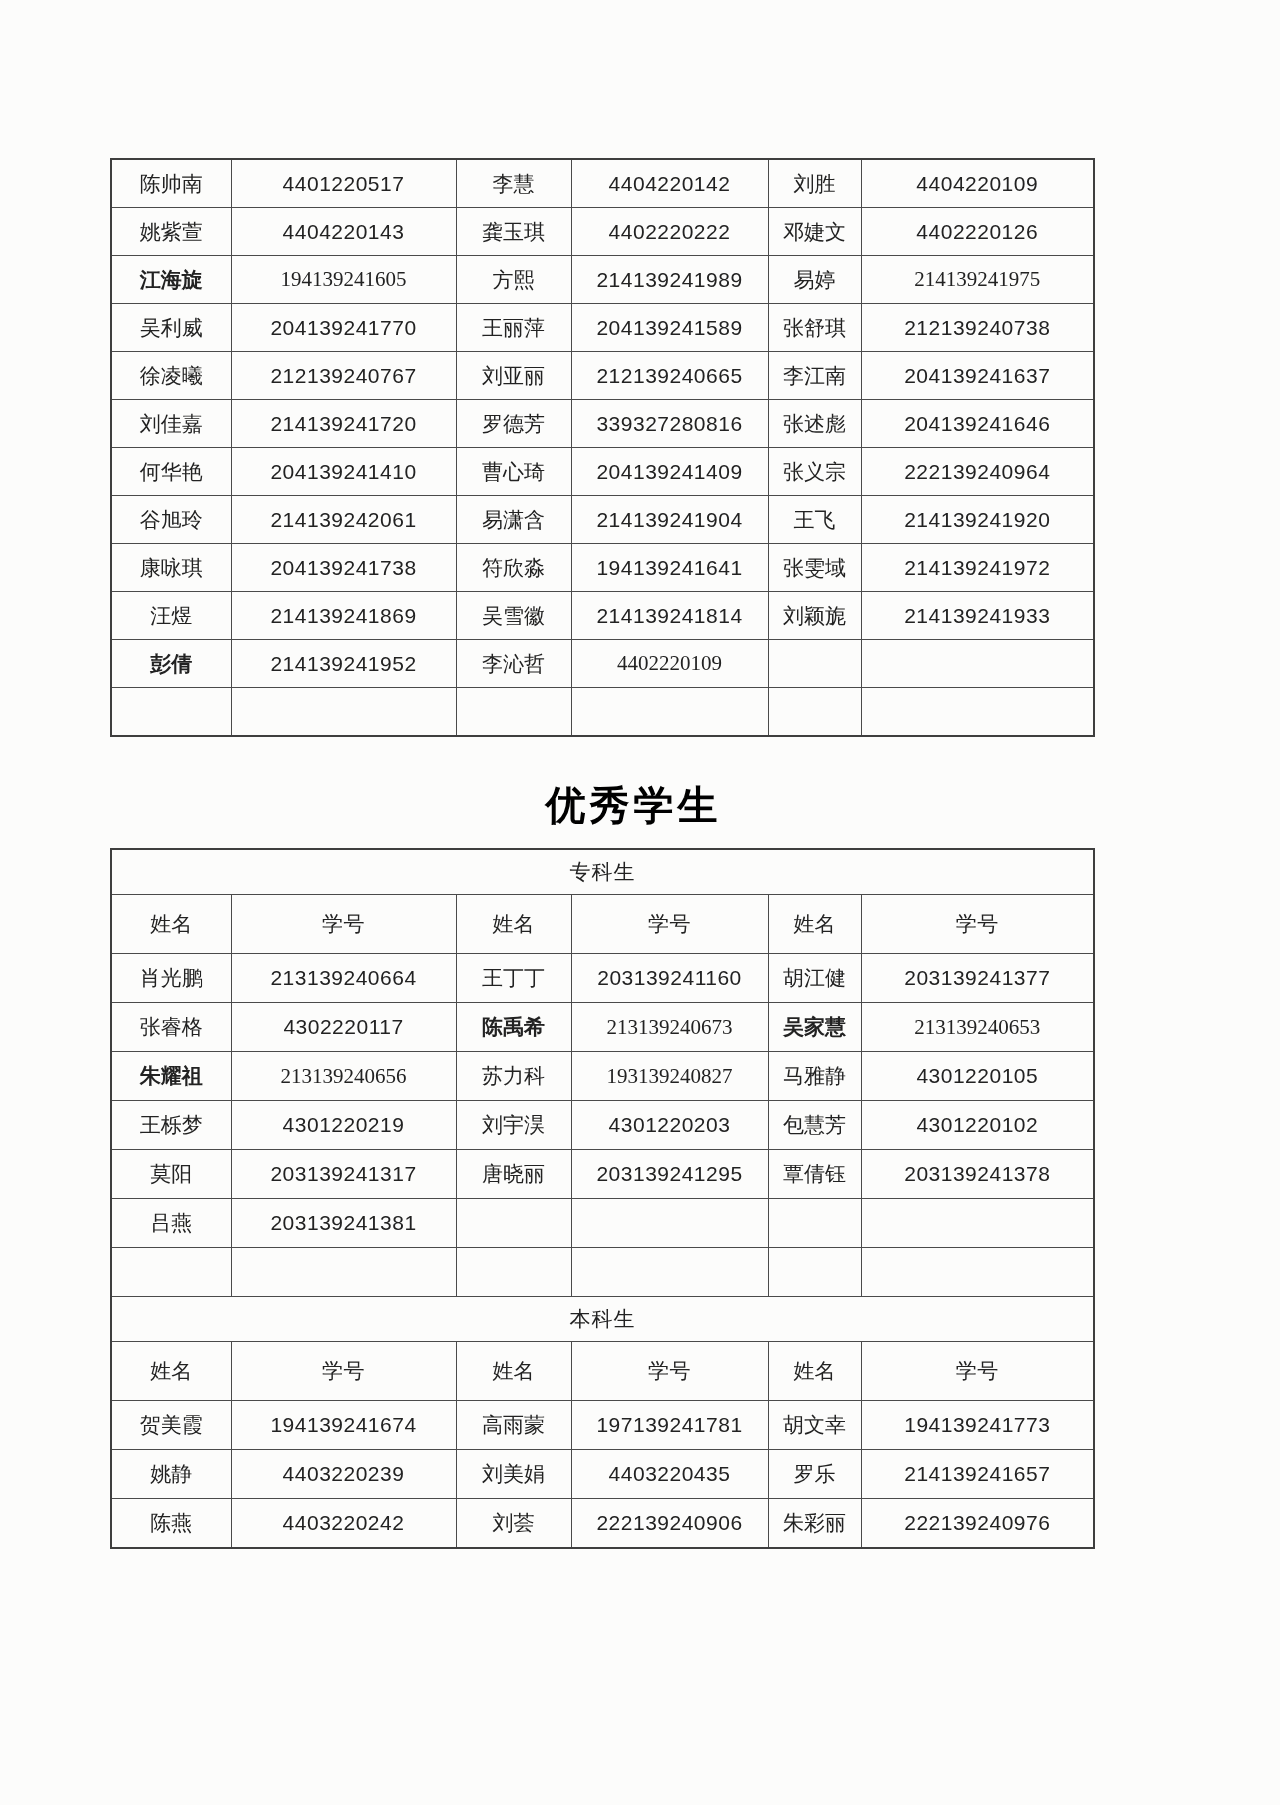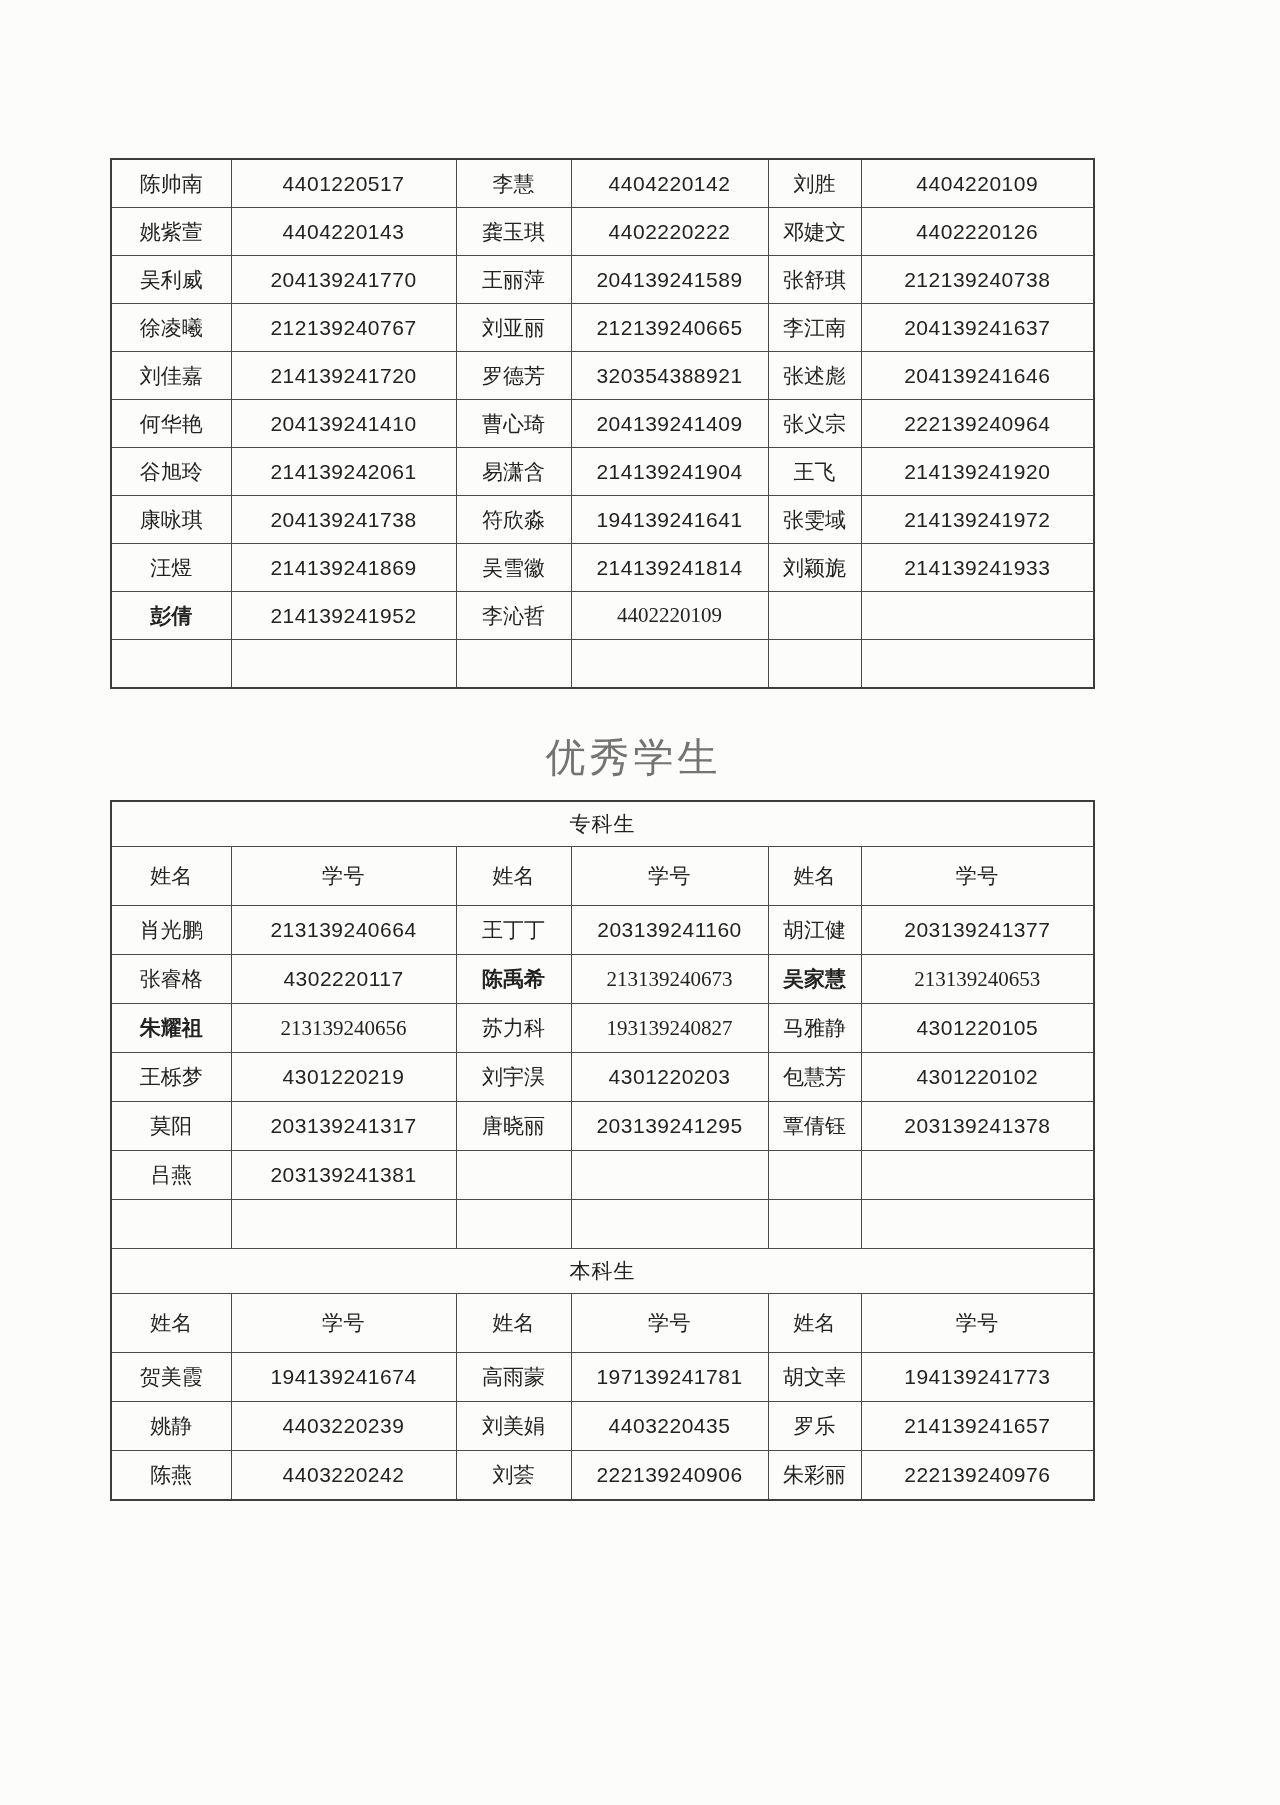--- a/index.html
+++ b/index.html
@@ -49,22 +49,22 @@
 
   td.bold  { font-weight: 700; }
   td.serif { font-family: "Liberation Serif", "DejaVu Serif", serif; font-size: 21px; letter-spacing: 0; }
 
   .page-title {
     margin: 41px 0 16px 0;
     position: relative;
     left: 32px;
     text-align: center;
     font-size: 40px;
-    font-weight: 400;
-    color: #737373;
+    font-weight: 700;
+    color: #000000;
     letter-spacing: 4px;
     line-height: 1.35;
   }
 </style>
 </head>
 <body>
 
 <div class="doc">
 
   <table class="roster" id="table1">
@@ -87,40 +87,48 @@
         </tr>
         <tr>
           <td>姚紫萱</td>
           <td>4404220143</td>
           <td>龚玉琪</td>
           <td>4402220222</td>
           <td>邓婕文</td>
           <td>4402220126</td>
         </tr>
         <tr>
+          <td class="bold">江海旋</td>
+          <td class="serif">194139241605</td>
+          <td>方熙</td>
+          <td>214139241989</td>
+          <td>易婷</td>
+          <td class="serif">214139241975</td>
+        </tr>
+        <tr>
           <td>吴利威</td>
           <td>204139241770</td>
           <td>王丽萍</td>
           <td>204139241589</td>
           <td>张舒琪</td>
           <td>212139240738</td>
         </tr>
         <tr>
           <td>徐凌曦</td>
           <td>212139240767</td>
           <td>刘亚丽</td>
           <td>212139240665</td>
           <td>李江南</td>
           <td>204139241637</td>
         </tr>
         <tr>
           <td>刘佳嘉</td>
           <td>214139241720</td>
           <td>罗德芳</td>
-          <td>320354388921</td>
+          <td>339327280816</td>
           <td>张述彪</td>
           <td>204139241646</td>
         </tr>
         <tr>
           <td>何华艳</td>
           <td>204139241410</td>
           <td>曹心琦</td>
           <td>204139241409</td>
           <td>张义宗</td>
           <td>222139240964</td>

